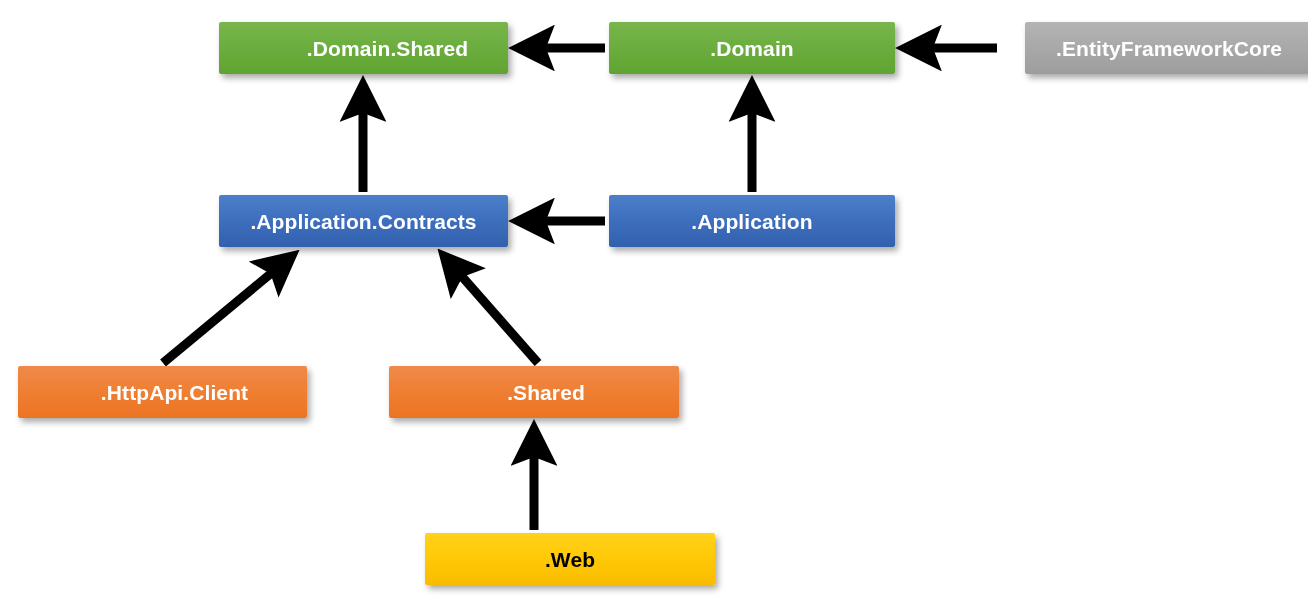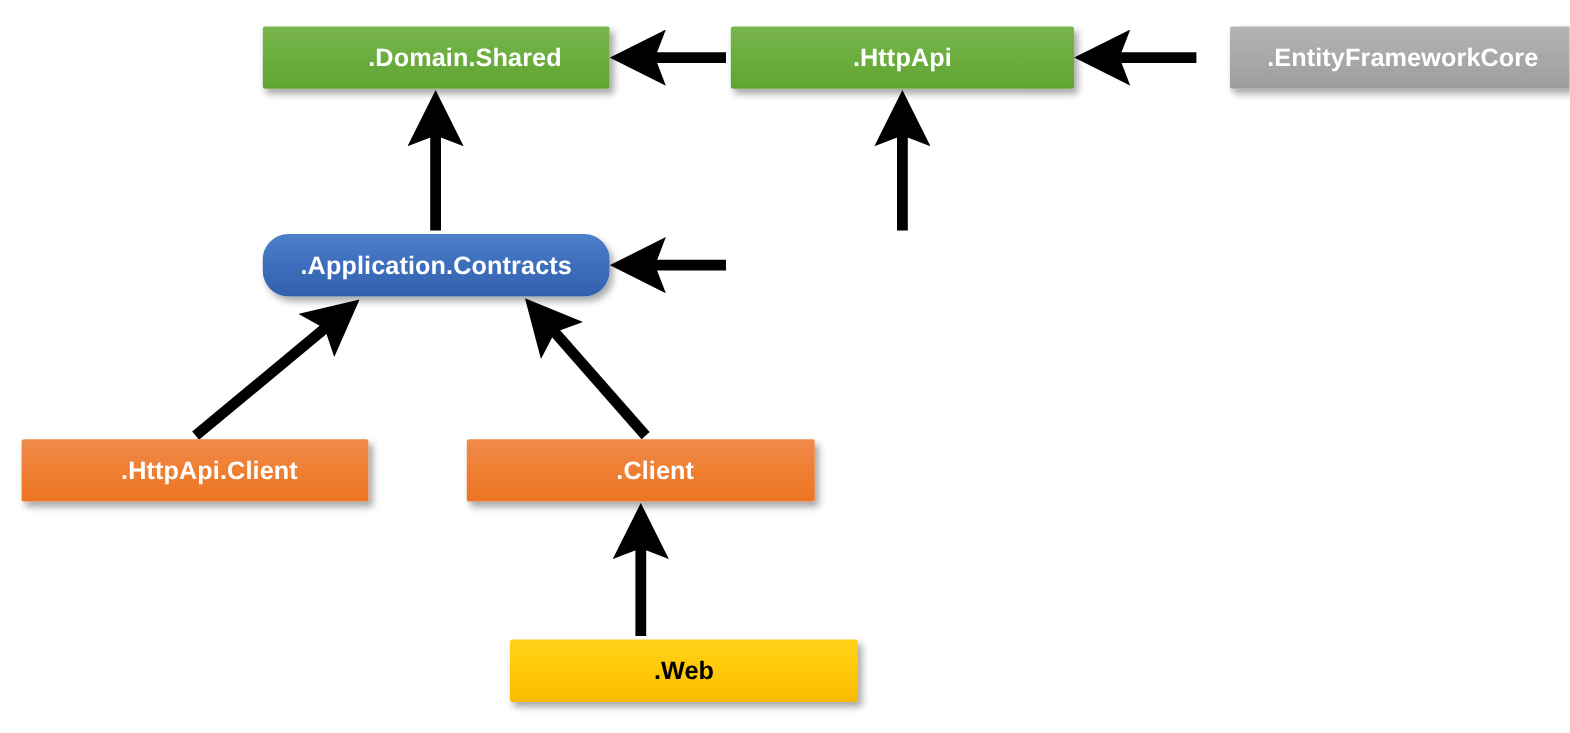--- a/index.html
+++ b/index.html
@@ -43,21 +43,20 @@
     font-weight: bold;
     letter-spacing: 0.1px;
     line-height: 1;
     white-space: nowrap;
   }
   .node-green {
     background: linear-gradient(to bottom, #79b54d 0%, #6cae40 45%, #5fa430 100%);
   }
   .node-blue {
     background: linear-gradient(to bottom, #4d7fc9 0%, #3e6fbe 48%, #3160ad 100%);
-    border-radius: 21px;
   }
   .node-orange {
     background: linear-gradient(to bottom, #ef8a4b 0%, #ef7f33 48%, #ec7422 100%);
     padding-left: 24px;
   }
   .node-yellow {
     background: linear-gradient(to bottom, #ffd21a 0%, #ffc907 48%, #f9bb00 100%);
   }
   .node-gray {
     background: linear-gradient(to bottom, #b4b4b4 0%, #a9a9a9 48%, #9d9d9d 100%);
@@ -87,37 +86,40 @@
       <line x1="538" y1="363" x2="444" y2="256"></line>
       <line x1="534" y1="530" x2="534" y2="429"></line>
     </g>
   </svg>
 
   <div class="node node-green" style="left:219px; top:22px; width:289px; height:52px;padding-left:48px;">
     <span class="label text-white">.Domain.Shared</span>
   </div>
 
   <div class="node node-green" style="left:609px; top:22px; width:286px; height:52px;">
-    <span class="label text-white">.HttpApi</span>
+    <span class="label text-white">.Domain</span>
   </div>
 
   <div class="node node-gray" style="left:1001px; top:22px; width:288px; height:52px;">
     <span class="label text-white">.EntityFrameworkCore</span>
   </div>
 
   <div class="node node-blue" style="left:219px; top:195px; width:289px; height:52px;">
     <span class="label text-white">.Application.Contracts</span>
   </div>
 
+  <div class="node node-blue" style="left:609px; top:195px; width:286px; height:52px;">
+    <span class="label text-white">.Application</span>
+  </div>
 
   <div class="node node-orange" style="left:18px; top:366px; width:289px; height:52px;">
     <span class="label text-white">.HttpApi.Client</span>
   </div>
 
   <div class="node node-orange" style="left:389px; top:366px; width:290px; height:52px;">
-    <span class="label text-white">.Client</span>
+    <span class="label text-white">.Shared</span>
   </div>
 
   <div class="node node-yellow" style="left:389px; top:533px; width:290px; height:52px;margin-left:36px;">
     <span class="label text-black">.Web</span>
   </div>
 
 </div>
 
 </body></html>

